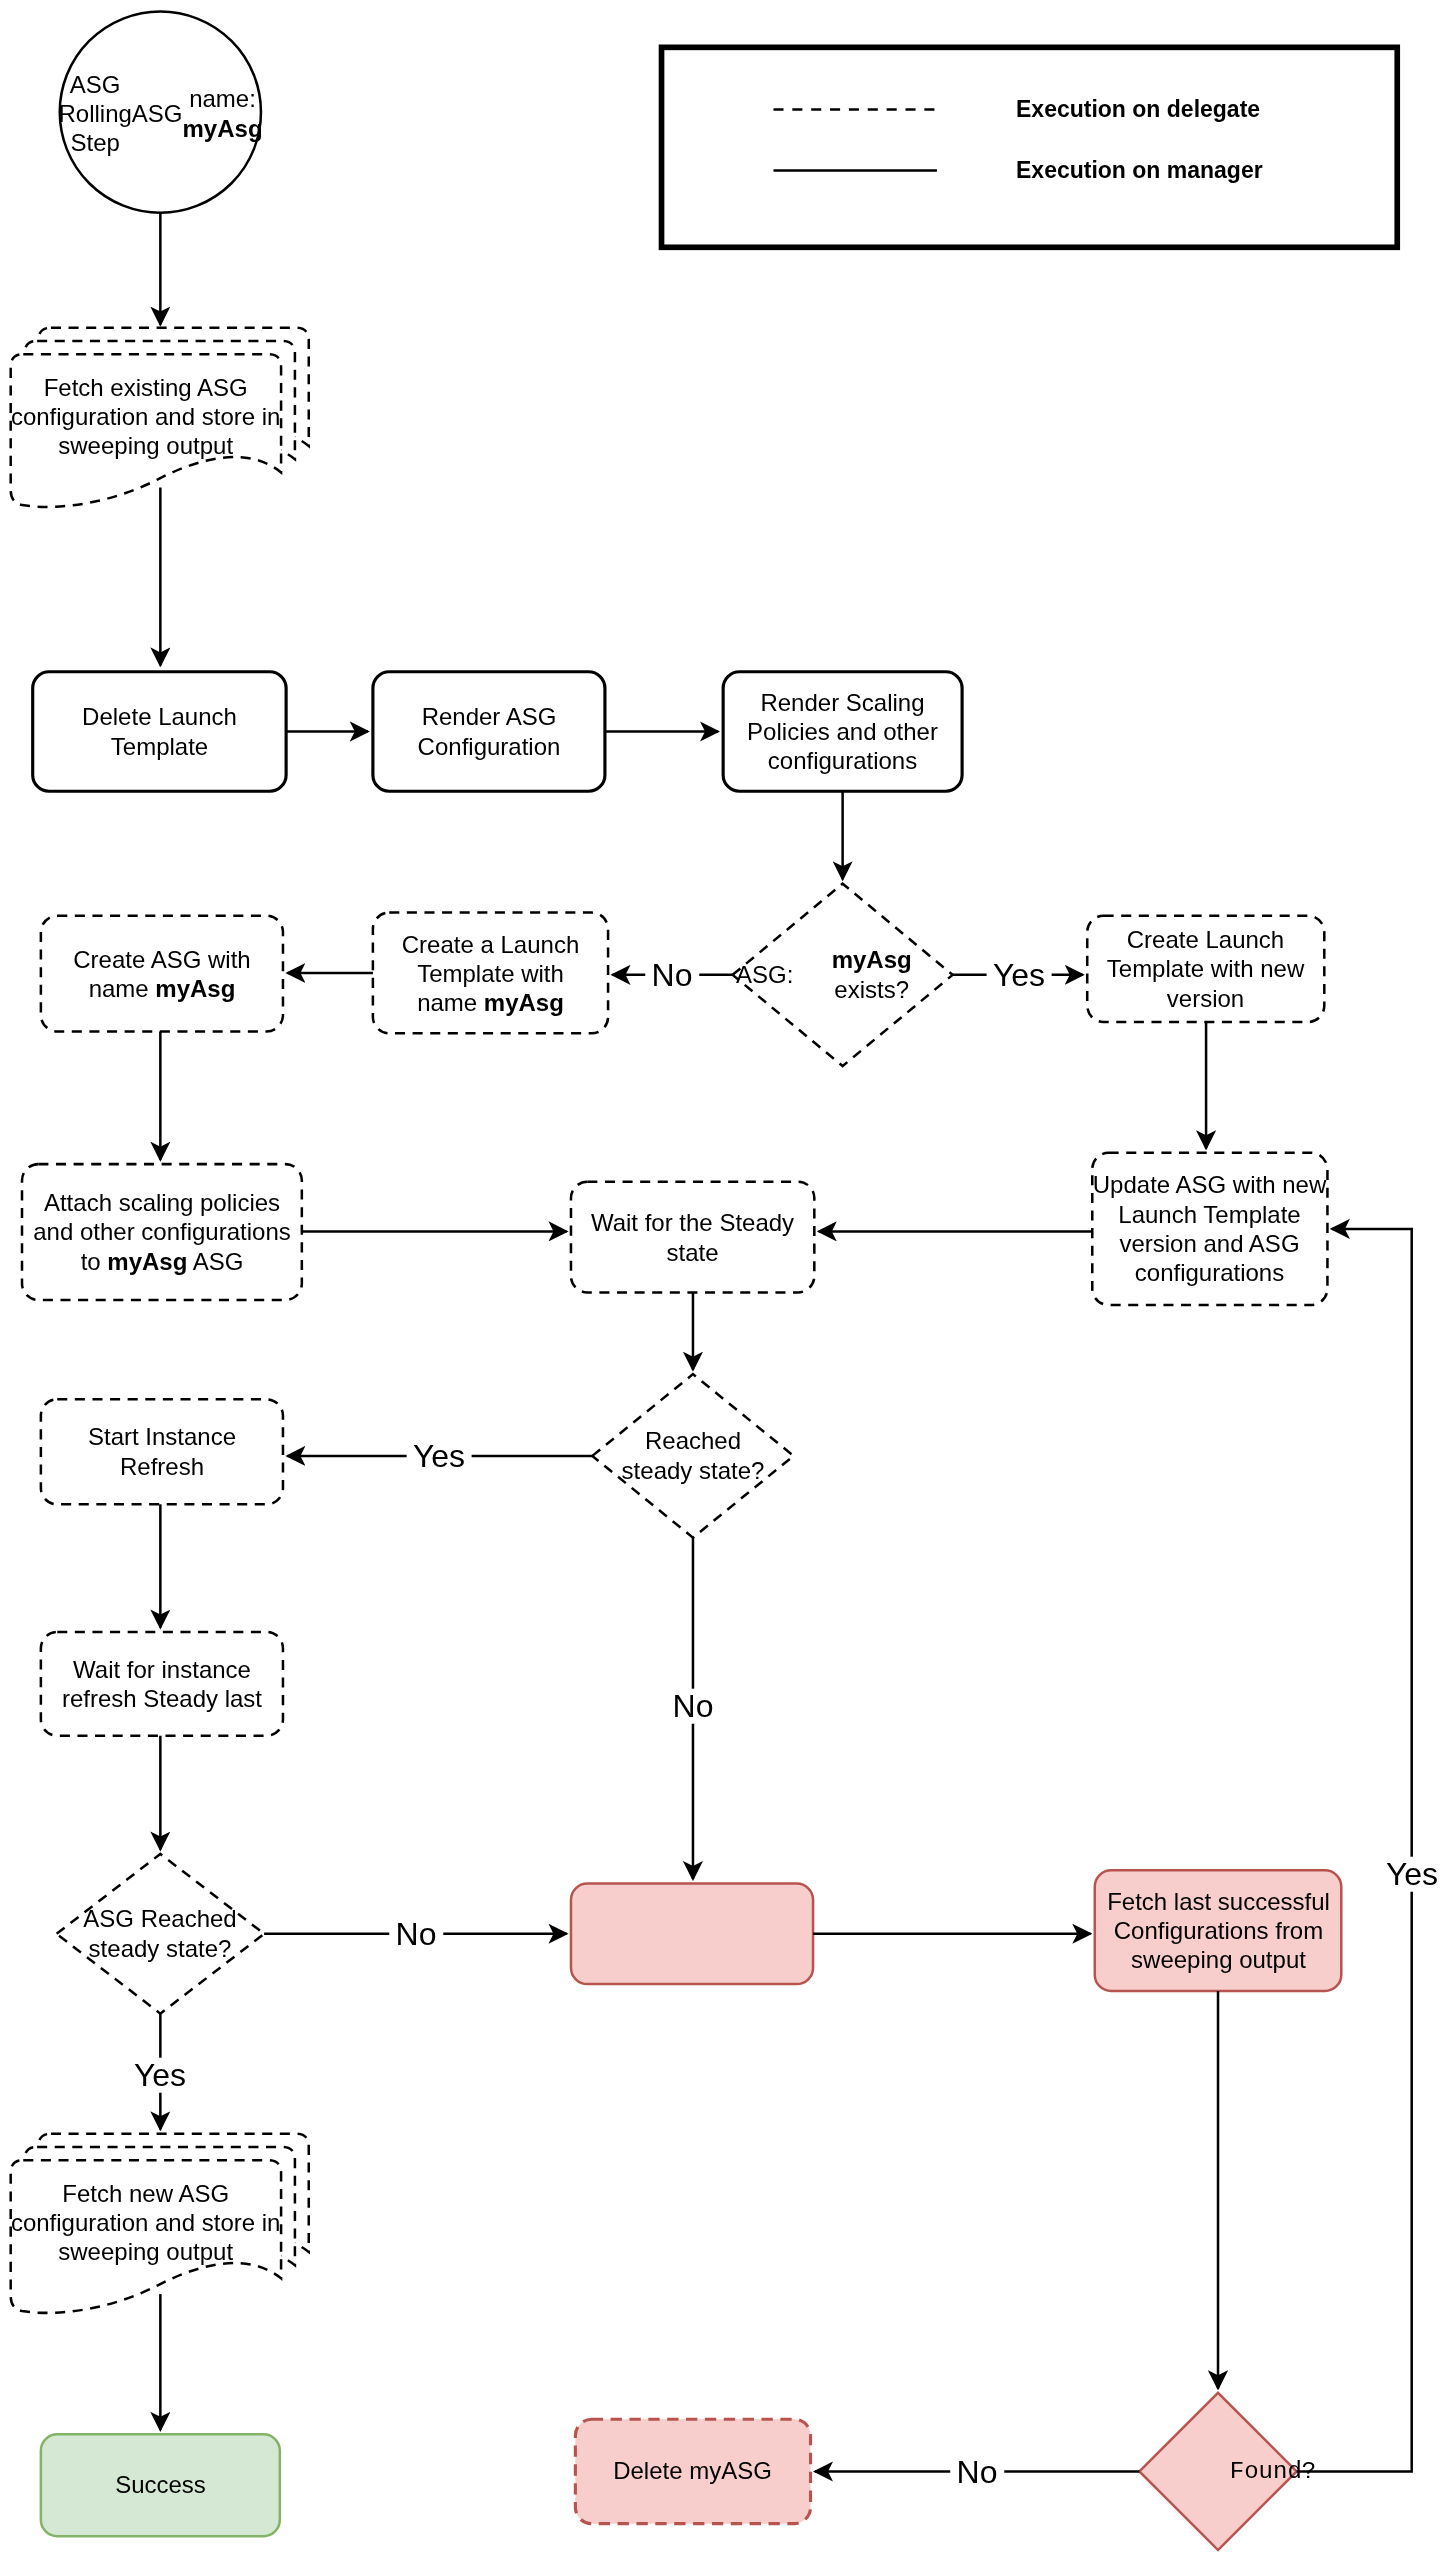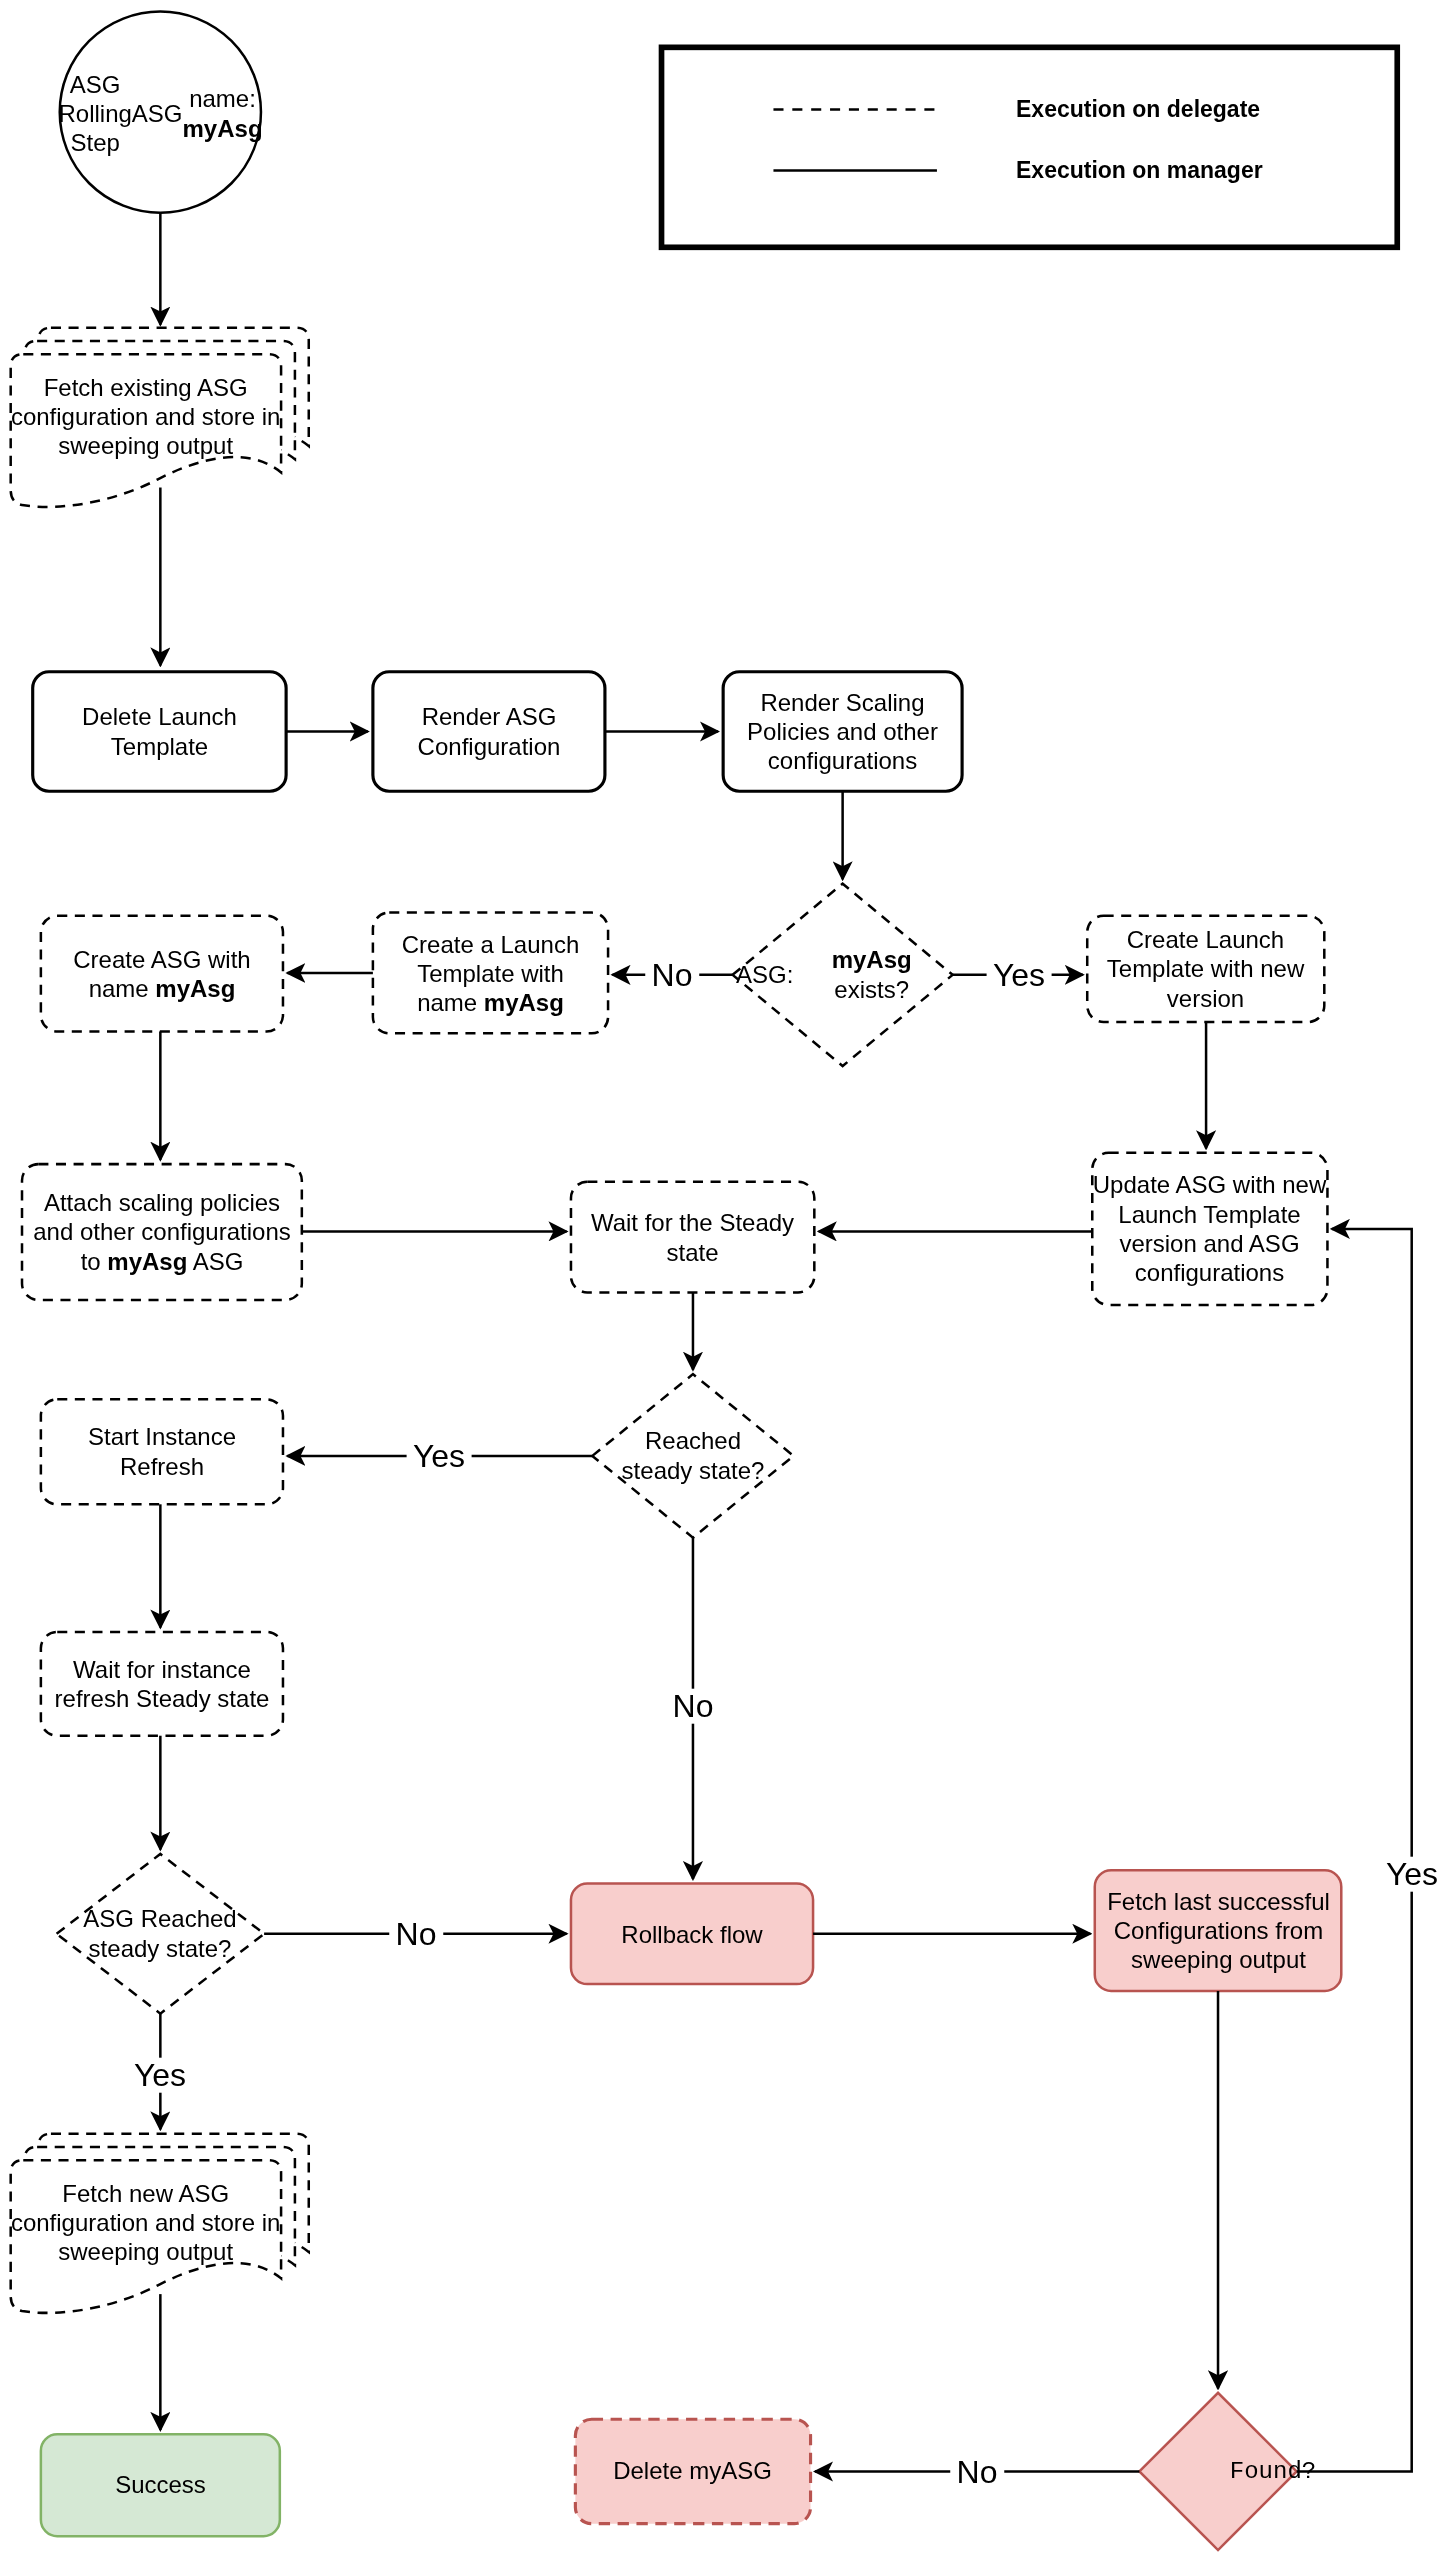--- a/index.html
+++ b/index.html
@@ -156,30 +156,27 @@
 
   <div class="node-label" style="left:611px;top:1402px;width:164px;height:107px;">
     <span class="txt">Reached steady state?</span>
   </div>
 
   <div class="node-label" style="left:41px;top:1399px;width:242px;height:105px;padding:0 35px;box-sizing:border-box;">
     <span class="txt">Start Instance Refresh</span>
   </div>
 
   <div class="node-label" style="left:41px;top:1632px;width:242px;height:104px;">
-    <span class="txt">Wait for instance refresh Steady state</span>
+    <span class="txt">Wait for instance refresh Steady last</span>
   </div>
 
   <div class="node-label" style="left:75px;top:1877px;width:170px;height:113px;">
     <span class="txt">ASG Reached steady state?</span>
   </div>
 
-  <div class="node-label" style="left:571px;top:1884px;width:242px;height:101px;">
-    <span class="txt">Rollback flow</span>
-  </div>
 
   <div class="node-label" style="left:1095px;top:1870px;width:247px;height:121px;">
     <span class="txt">Fetch last successful Configurations from sweeping output</span>
   </div>
 
   <div class="node-label" style="left:10.7px;top:2155px;width:270px;height:135px;align-items:center;">
     <span class="txt">Fetch new ASG configuration and store in sweeping output</span>
   </div>
 
   <div class="node-label" style="left:41px;top:2434px;width:239px;height:102px;">

